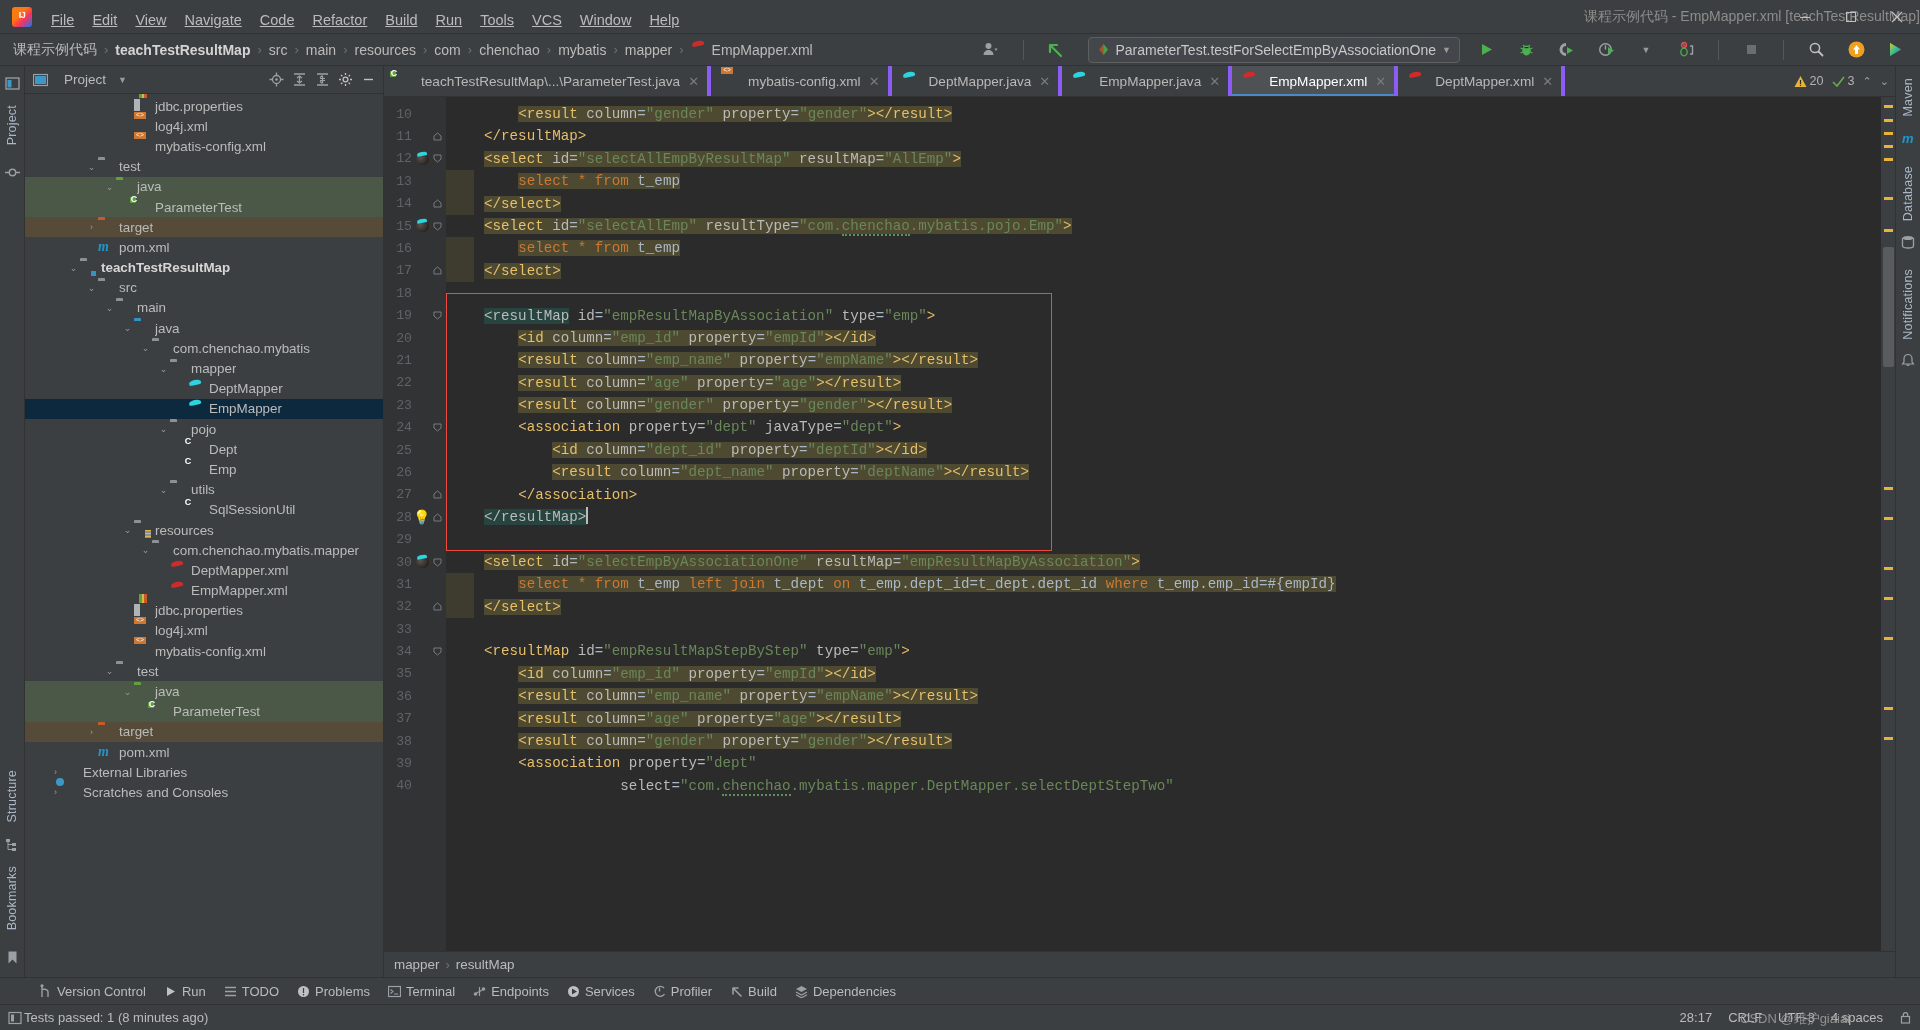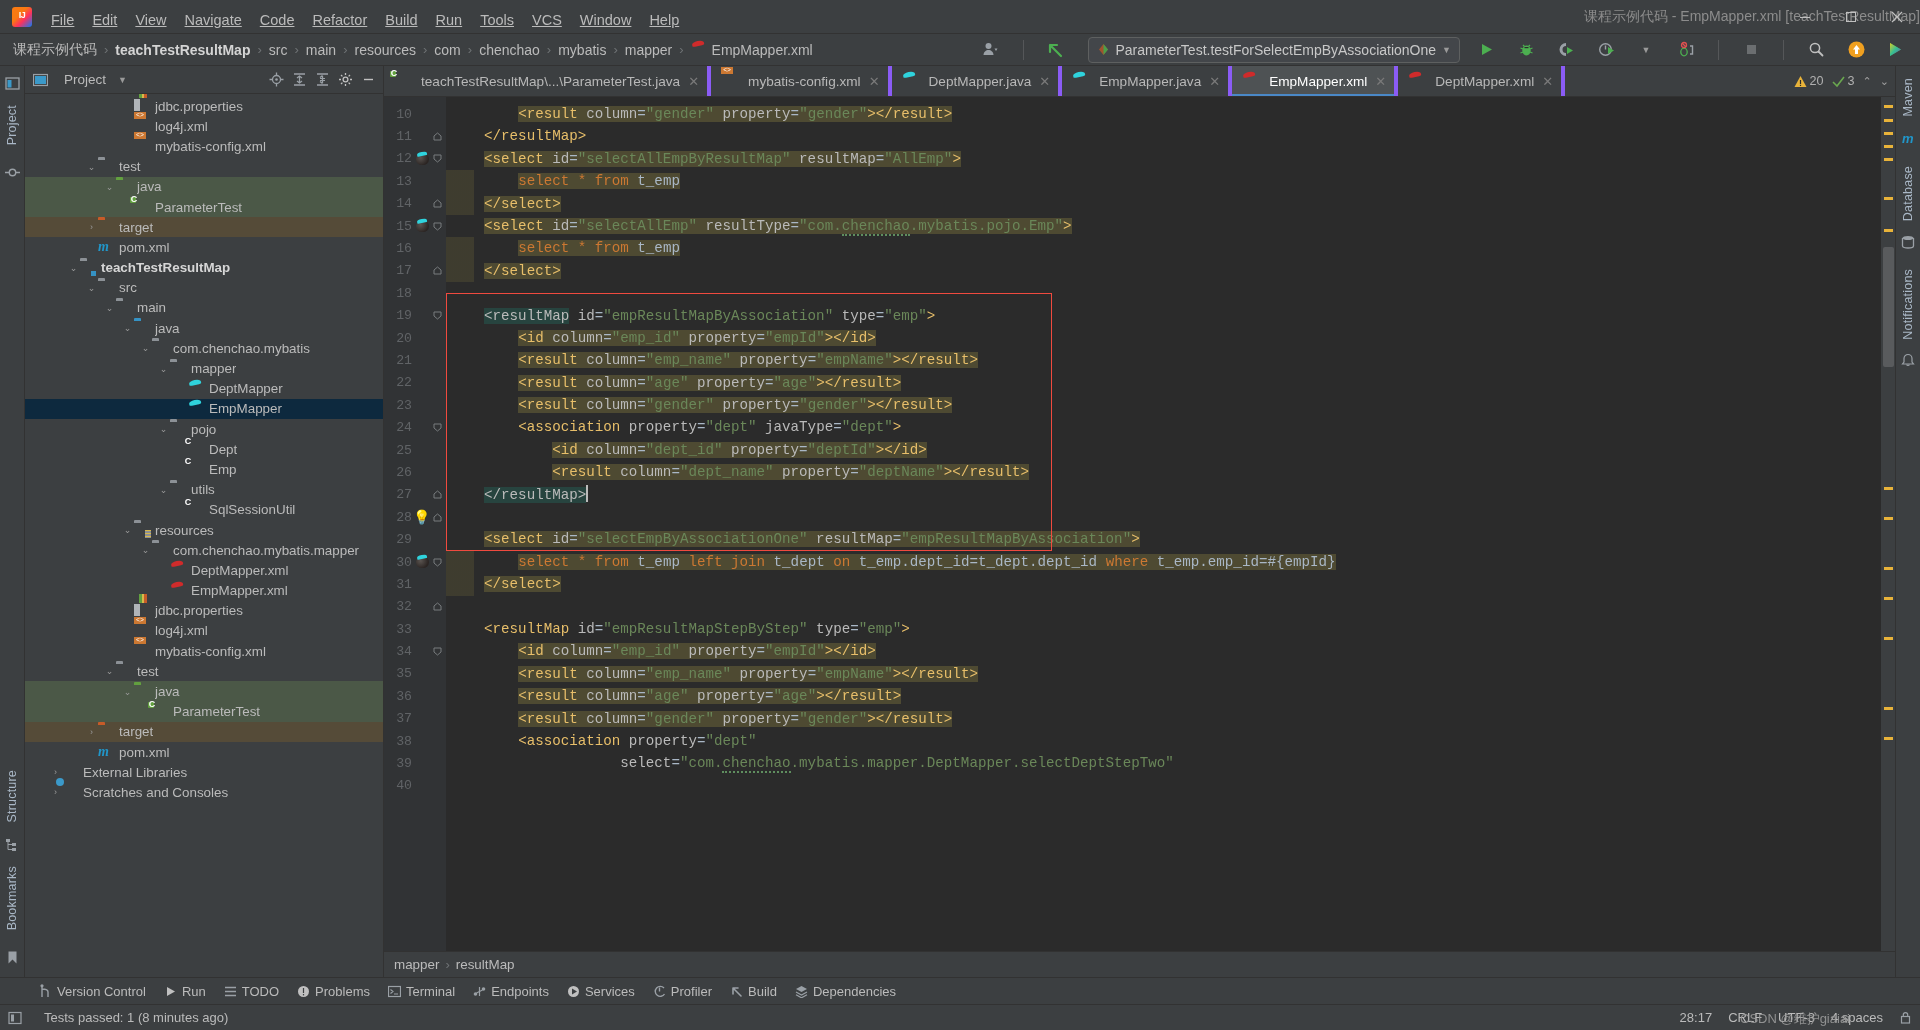--- a/index.html
+++ b/index.html
@@ -224,21 +224,21 @@
     height: 27px; flex: 0 0 27px; background: #3c3f41; display: flex; align-items: center;
     border-top: 1px solid #323232; padding-left: 30px; gap: 2px;
   }
   .bbtn { display:flex; align-items:center; gap:5px; padding: 3px 8px; font-size:13px; color:#bbbbbb; border-radius:3px;}
 
   
   .statusbar {
     height: 26px; flex: 0 0 26px; background: #3c3f41; display: flex; align-items: center;
     border-top: 1px solid #323232; padding: 0 8px; font-size: 13px; color: #bbbbbb; gap: 10px;
   }
-  .status-left { display:flex; align-items:center; gap:22px; }
+  .status-left { display:flex; align-items:center; gap:2px; }
   .status-right { margin-left:auto; display:flex; align-items:center; gap:16px; }
   .watermark { position:absolute; right: 70px; bottom: 2px; color:#9a9a9a; font-size:13px; opacity:.9; }
 
   svg { display: block; }
 </style>
 </head>
 <body>
 
 <div class="app">
 
@@ -997,20 +997,21 @@
             <div class="cline" style="background: linear-gradient(to right, rgba(78, 74, 50, 0.55) 0px, rgba(78, 74, 50, 0.55) 28px, transparent 28px);"><span class="plain">    </span><span class="hl"><span class="tagn">&lt;/select&gt;</span></span></div>
             <div class="cline"><span class="plain"></span></div>
             <div class="cline"><span class="plain">    </span><span class="sel-tag">&lt;resultMap</span><span class="attrn"> id</span><span class="punc">=</span><span class="str">"empResultMapByAssociation"</span><span class="attrn"> type</span><span class="punc">=</span><span class="str">"emp"</span><span class="tagn">&gt;</span></div>
             <div class="cline"><span class="plain">        </span><span class="hl"><span class="tagn">&lt;id</span><span class="attrn"> column</span><span class="punc">=</span><span class="str">"emp_id"</span><span class="attrn"> property</span><span class="punc">=</span><span class="str">"empId"</span><span class="tagn">&gt;&lt;/id&gt;</span></span></div>
             <div class="cline"><span class="plain">        </span><span class="hl"><span class="tagn">&lt;result</span><span class="attrn"> column</span><span class="punc">=</span><span class="str">"emp_name"</span><span class="attrn"> property</span><span class="punc">=</span><span class="str">"empName"</span><span class="tagn">&gt;&lt;/result&gt;</span></span></div>
             <div class="cline"><span class="plain">        </span><span class="hl"><span class="tagn">&lt;result</span><span class="attrn"> column</span><span class="punc">=</span><span class="str">"age"</span><span class="attrn"> property</span><span class="punc">=</span><span class="str">"age"</span><span class="tagn">&gt;&lt;/result&gt;</span></span></div>
             <div class="cline"><span class="plain">        </span><span class="hl"><span class="tagn">&lt;result</span><span class="attrn"> column</span><span class="punc">=</span><span class="str">"gender"</span><span class="attrn"> property</span><span class="punc">=</span><span class="str">"gender"</span><span class="tagn">&gt;&lt;/result&gt;</span></span></div>
             <div class="cline"><span class="plain">        </span><span class="tagn">&lt;association</span><span class="attrn"> property</span><span class="punc">=</span><span class="str">"dept"</span><span class="attrn"> javaType</span><span class="punc">=</span><span class="str">"dept"</span><span class="tagn">&gt;</span></div>
             <div class="cline"><span class="plain">            </span><span class="hl"><span class="tagn">&lt;id</span><span class="attrn"> column</span><span class="punc">=</span><span class="str">"dept_id"</span><span class="attrn"> property</span><span class="punc">=</span><span class="str">"deptId"</span><span class="tagn">&gt;&lt;/id&gt;</span></span></div>
             <div class="cline"><span class="plain">            </span><span class="hl"><span class="tagn">&lt;result</span><span class="attrn"> column</span><span class="punc">=</span><span class="str">"dept_name"</span><span class="attrn"> property</span><span class="punc">=</span><span class="str">"deptName"</span><span class="tagn">&gt;&lt;/result&gt;</span></span></div>
+            <div class="cline"><span class="plain">        </span><span class="tagn">&lt;/association&gt;</span></div>
             <div class="cline"><span class="plain">    </span><span class="sel-tag">&lt;/resultMap&gt;</span><span class="caret"></span></div>
             <div class="cline"><span class="plain"></span></div>
             <div class="cline"><span class="plain">    </span><span class="hl"><span class="tagn">&lt;select</span><span class="attrn"> id</span><span class="punc">=</span><span class="str">"selectEmpByAssociationOne"</span><span class="attrn"> resultMap</span><span class="punc">=</span><span class="str">"empResultMapByAssociation"</span><span class="tagn">&gt;</span></span></div>
             <div class="cline" style="background: linear-gradient(to right, rgba(78, 74, 50, 0.55) 0px, rgba(78, 74, 50, 0.55) 28px, transparent 28px);"><span class="plain">        </span><span class="hl"><span class="kw">select</span><span class="plain"> </span><span class="kw">*</span><span class="plain"> </span><span class="kw">from</span><span class="plain"> t_emp </span><span class="kw">left</span><span class="plain"> </span><span class="kw">join</span><span class="plain"> t_dept </span><span class="kw">on</span><span class="plain"> t_emp.dept_id=t_dept.dept_id </span><span class="kw">where</span><span class="plain"> t_emp.emp_id=#{empId}</span></span></div>
             <div class="cline" style="background: linear-gradient(to right, rgba(78, 74, 50, 0.55) 0px, rgba(78, 74, 50, 0.55) 28px, transparent 28px);"><span class="plain">    </span><span class="hl"><span class="tagn">&lt;/select&gt;</span></span></div>
             <div class="cline"><span class="plain"></span></div>
             <div class="cline"><span class="plain">    </span><span class="tagn">&lt;resultMap</span><span class="attrn"> id</span><span class="punc">=</span><span class="str">"empResultMapStepByStep"</span><span class="attrn"> type</span><span class="punc">=</span><span class="str">"emp"</span><span class="tagn">&gt;</span></div>
             <div class="cline"><span class="plain">        </span><span class="hl"><span class="tagn">&lt;id</span><span class="attrn"> column</span><span class="punc">=</span><span class="str">"emp_id"</span><span class="attrn"> property</span><span class="punc">=</span><span class="str">"empId"</span><span class="tagn">&gt;&lt;/id&gt;</span></span></div>
             <div class="cline"><span class="plain">        </span><span class="hl"><span class="tagn">&lt;result</span><span class="attrn"> column</span><span class="punc">=</span><span class="str">"emp_name"</span><span class="attrn"> property</span><span class="punc">=</span><span class="str">"empName"</span><span class="tagn">&gt;&lt;/result&gt;</span></span></div>
             <div class="cline"><span class="plain">        </span><span class="hl"><span class="tagn">&lt;result</span><span class="attrn"> column</span><span class="punc">=</span><span class="str">"age"</span><span class="attrn"> property</span><span class="punc">=</span><span class="str">"age"</span><span class="tagn">&gt;&lt;/result&gt;</span></span></div>

